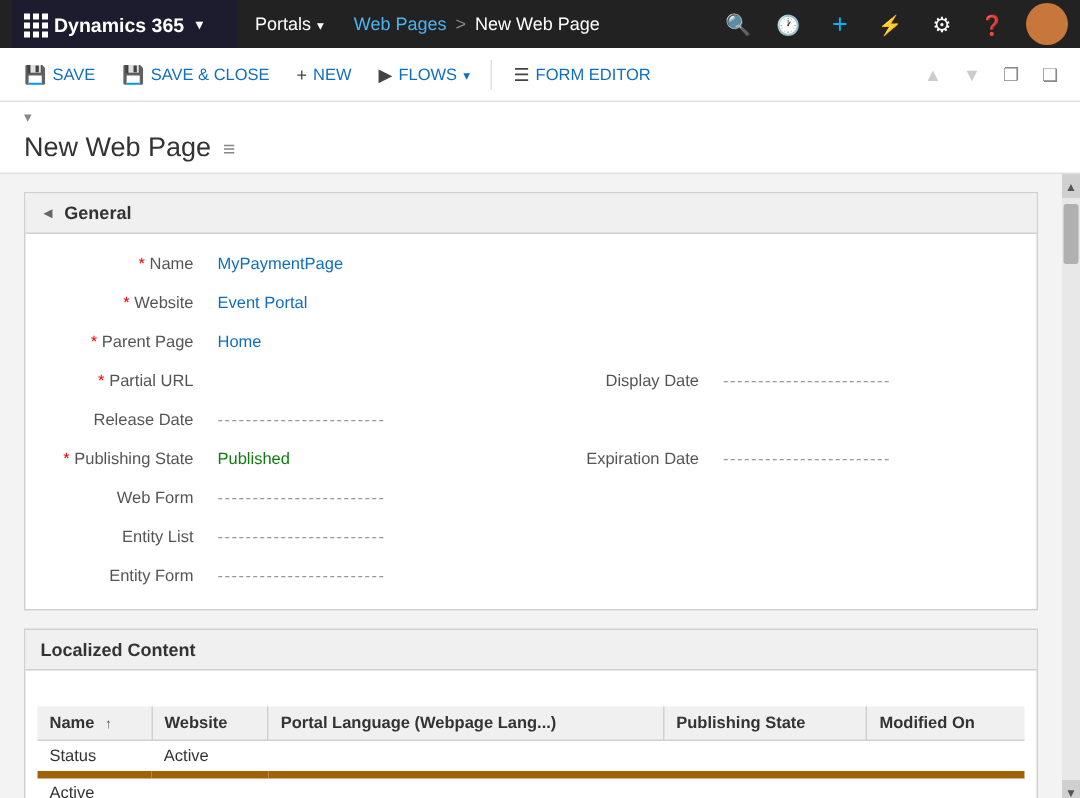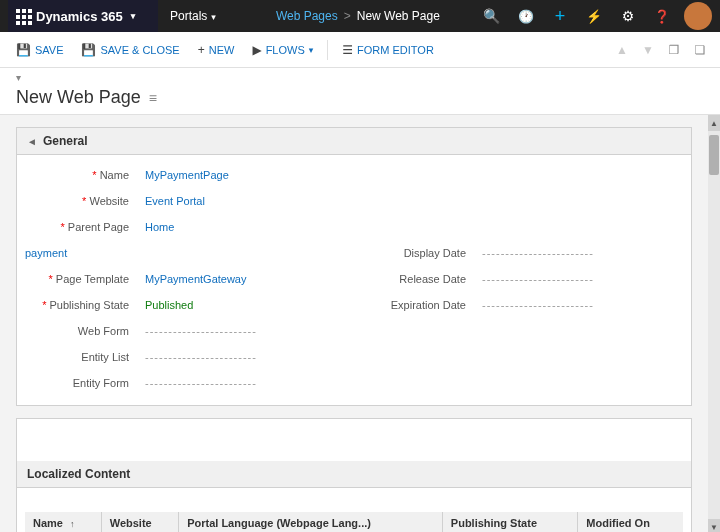--- a/index.html
+++ b/index.html
@@ -161,21 +161,21 @@
 
     
     .localized-section {
       background: #fff;
       border: 1px solid #d0d0d0;
     }
     .localized-header {
       background: #f0f0f0;
       border-bottom: 1px solid #d0d0d0;
       padding: 6px 10px;
-      font-size: 12px; font-weight: 600; color: #333; margin-top: 42px;
+      font-size: 12px; font-weight: 600; color: #333;
     }
     .localized-body {
       padding: 8px;
       min-height: 30px;
     }
 
     
     .data-table {
       width: 100%; border-collapse: collapse; font-size: 11px;
     }
@@ -229,21 +229,21 @@
         <span></span>
     </div>
     <span>Dynamics 365</span>
     <span style="font-size:9px;margin-left:2px;">▾</span>
   </div>
   <div class="topbar-nav-item">
     <span>Portals</span>
     <span class="chevron">▾</span>
   </div>
   <div class="topbar-breadcrumb">
-    <span style="color:#4eb4f0;cursor:pointer;margin-left:40px;">Web Pages</span>
+    <span style="color:#4eb4f0;cursor:pointer;">Web Pages</span>
     <span class="sep">&gt;</span>
     <span class="current">New Web Page</span>
   </div>
   <div class="topbar-actions">
     <div class="topbar-icon-btn" title="Search">
       <span>🔍</span>
     </div>
     <div class="topbar-icon-btn" title="Recent">
       <span style="font-size:13px;">🕐</span>
     </div>
@@ -335,33 +335,29 @@
         <div class="form-row">
           <div class="form-col-left">
             <div class="field-label required">Parent Page</div>
             <div class="field-value link">Home</div>
           </div>
           <div class="form-col-right"></div>
         </div>
 
         <div class="form-row">
           <div class="form-col-left">
-            <div class="field-value" style="color:#106ebe;">payment</div>
+            <div class="field-label required">Partial URL</div>
           </div>
           <div class="form-col-right">
             <div class="field-label">Display Date</div>
             <div class="field-value dashes">------------------------</div>
           </div>
         </div>
 
         <div class="form-row">
-          <div class="form-col-left">
-            <div class="field-label required">Page Template</div>
-            <div class="field-value link">MyPaymentGateway</div>
-          </div>
           <div class="form-col-right">
             <div class="field-label">Release Date</div>
             <div class="field-value dashes">------------------------</div>
           </div>
         </div>
 
         <div class="form-row">
           <div class="form-col-left">
             <div class="field-label required">Publishing State</div>
             <div class="field-value published">Published</div>

